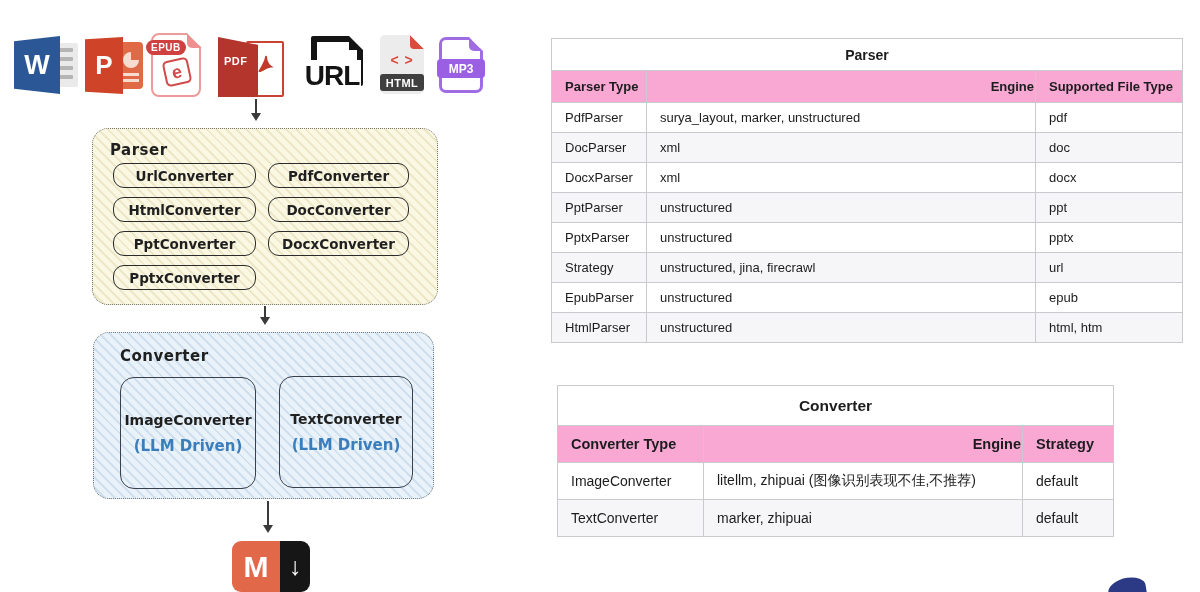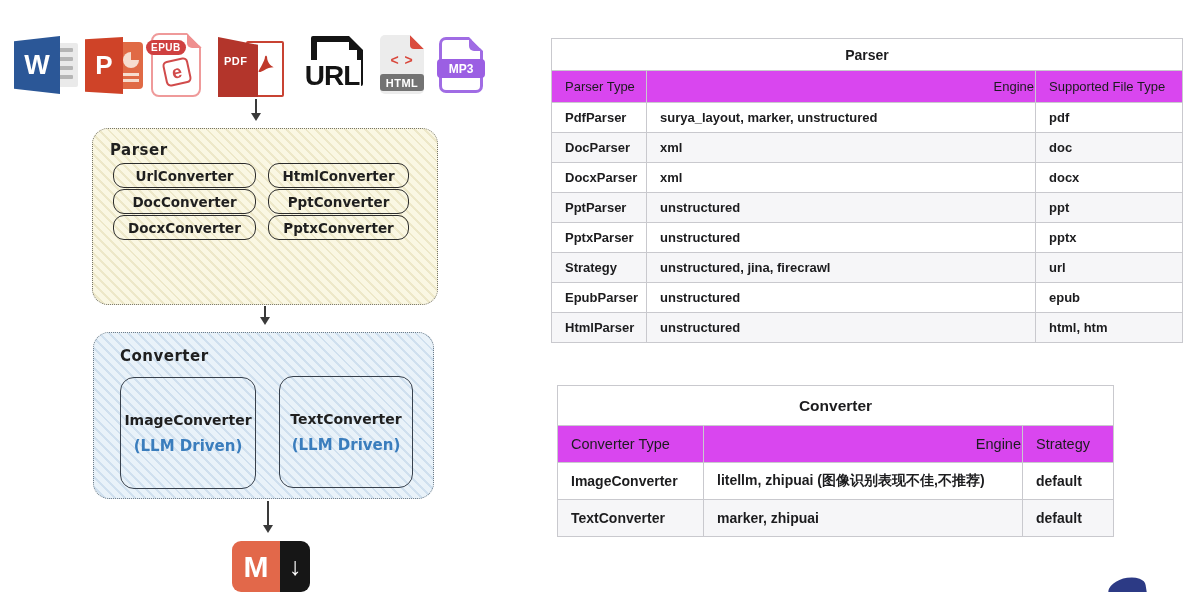--- a/index.html
+++ b/index.html
@@ -48,21 +48,21 @@
                      border-width:0 14px 14px 0;border-color:#fff #fff #141414 #141414;}
   .url-label{position:absolute;left:0;right:0;top:24px;height:33px;background:#fff;text-align:center;
              font-size:28px;line-height:31px;font-weight:900;letter-spacing:-1px;color:#141414;}
   
   .html-icon{left:380px;top:35px;width:44px;height:59px;}
   .html-page{position:absolute;inset:0;background:#ececec;border-radius:5px;}
   .html-page::before{content:"";position:absolute;top:0;right:0;border-style:solid;
                      border-width:0 14px 14px 0;border-color:#fff #fff #da4c3e #da4c3e;border-radius:0 0 0 4px;}
   .html-code{position:absolute;left:0;right:0;top:17px;text-align:center;color:#d9473b;
              font-size:14px;font-weight:bold;letter-spacing:1px;}
-  .html-banner{position:absolute;left:0;right:0;bottom:3px;height:17px;background:#737373;border-radius:3px;
+  .html-banner{position:absolute;left:0;right:0;bottom:3px;height:17px;background:#404040;border-radius:3px;
                color:#fff;font-weight:bold;font-size:11px;display:flex;align-items:center;justify-content:center;letter-spacing:.5px;}
   
   .mp3-icon{left:437px;top:37px;width:48px;height:56px;}
   .mp3-page{position:absolute;left:2px;right:2px;top:0;bottom:0;background:#fff;border:3px solid #a06ce4;border-radius:7px;}
   .mp3-page::before{content:"";position:absolute;top:-3px;right:-3px;border-style:solid;
                     border-width:0 14px 14px 0;border-color:#fff #fff #a06ce4 #a06ce4;border-radius:0 0 0 5px;}
   .mp3-banner{position:absolute;left:0;right:0;top:22px;height:19px;background:#9b5fe3;border-radius:4px;
               color:#fff;font-weight:bold;font-size:12px;display:flex;align-items:center;justify-content:center;}
 
   
@@ -76,43 +76,43 @@
   .sketch-font{font-family:"DejaVu Sans",sans-serif;}
   #parser-box{position:absolute;left:92px;top:128px;width:346px;height:177px;border:1.6px dotted #77766b;
               border-radius:16px;background-color:#faf7e3;
               background-image:repeating-linear-gradient(45deg,rgba(205,192,130,.28) 0 2px,transparent 2px 7px);box-sizing:border-box;}
   #converter-box{position:absolute;left:93px;top:332px;width:341px;height:167px;border:1.6px dotted #6f7d88;
               border-radius:16px;background-color:#e9f2f9;
               background-image:repeating-linear-gradient(45deg,rgba(130,170,205,.25) 0 2px,transparent 2px 7px);box-sizing:border-box;}
   .box-label{position:absolute;font-size:15px;font-weight:bold;color:#1f1f1f;letter-spacing:.5px;}
   #parser-box .box-label{left:17px;top:12px;}
   #converter-box .box-label{left:26px;top:14px;}
-  .parser-grid{position:absolute;left:20px;top:34px;display:grid;grid-template-columns:143px 141px;gap:1px 12px;}
+  .parser-grid{position:absolute;left:20px;top:34px;display:grid;grid-template-columns:143px 141px;gap:9px 12px;}
   .parser-pill{height:23px;border:1.7px solid #2c2c2c;border-radius:11px;display:flex;align-items:center;justify-content:center;
                font-size:13.5px;font-weight:600;color:#1f1f1f;background:transparent;}
   .conv-card{position:absolute;width:134px;height:110px;border:1.7px solid #37404c;border-radius:14px;
              display:flex;flex-direction:column;align-items:center;justify-content:center;gap:9px;background:transparent;}
   #conv-card-1{left:26px;top:44px;}
   #conv-card-2{left:185px;top:43px;width:132px;}
   .conv-name{font-size:14px;font-weight:600;color:#1f1f1f;}
   .conv-note{font-size:15px;font-weight:600;color:#3a7dbd;}
 
   
   .md-icon{position:absolute;left:232px;top:541px;width:78px;height:51px;border-radius:9px;overflow:hidden;display:flex;}
   .md-left{flex:0 0 48px;background:#e2684a;color:#fff;display:flex;align-items:center;justify-content:center;
            font-size:30px;font-weight:900;}
   .md-right{flex:1;background:#161616;color:#fff;display:flex;align-items:center;justify-content:center;
             font-size:25px;font-weight:bold;}
 
   
   table{border-collapse:collapse;table-layout:fixed;position:absolute;background:#fff;}
   td{border:1px solid #c9c9ce;overflow:hidden;white-space:nowrap;vertical-align:middle;}
   .t-title td{text-align:center;font-weight:bold;}
-  .t-head td{background:#d946ef;font-weight:normal;margin-top:28px;}
-  .cell-pad{padding:0 13px;font-weight:bold;}
+  .t-head td{background:#f9a8d4;font-weight:bold;margin-top:28px;}
+  .cell-pad{padding:0 13px;}
   .center{text-align:right;}
   tbody tr:nth-child(even) td{background:#f6f6f8;}
 
   #parser-table{left:551px;top:38px;width:631px;font-size:13px;}
   #parser-table .t-title td{height:29px;font-size:14px;}
   #parser-table .t-head td{height:29px;}
   #parser-table tbody td{height:29px;}
 
   #converter-table{left:557px;top:385px;width:556px;font-size:14px;}
   #converter-table .t-title td{height:37px;font-size:15.5px;}
@@ -180,20 +180,21 @@
   </div>
 
   <div id="arrow1" class="varrow"></div>
   <div id="arrow2" class="varrow"></div>
   <div id="arrow3" class="varrow"></div>
 
   <div id="parser-box" class="sketch-font">
     <div class="box-label">Parser</div>
     <div class="parser-grid">
       <div class="parser-pill">UrlConverter</div>
+      <div class="parser-pill">PdfConverter</div>
       <div class="parser-pill">HtmlConverter</div>
       <div class="parser-pill">DocConverter</div>
       <div class="parser-pill">PptConverter</div>
       <div class="parser-pill">DocxConverter</div>
       <div class="parser-pill">PptxConverter</div>
     </div>
   </div>
 
   <div id="converter-box" class="sketch-font">
     <div class="box-label">Converter</div>

